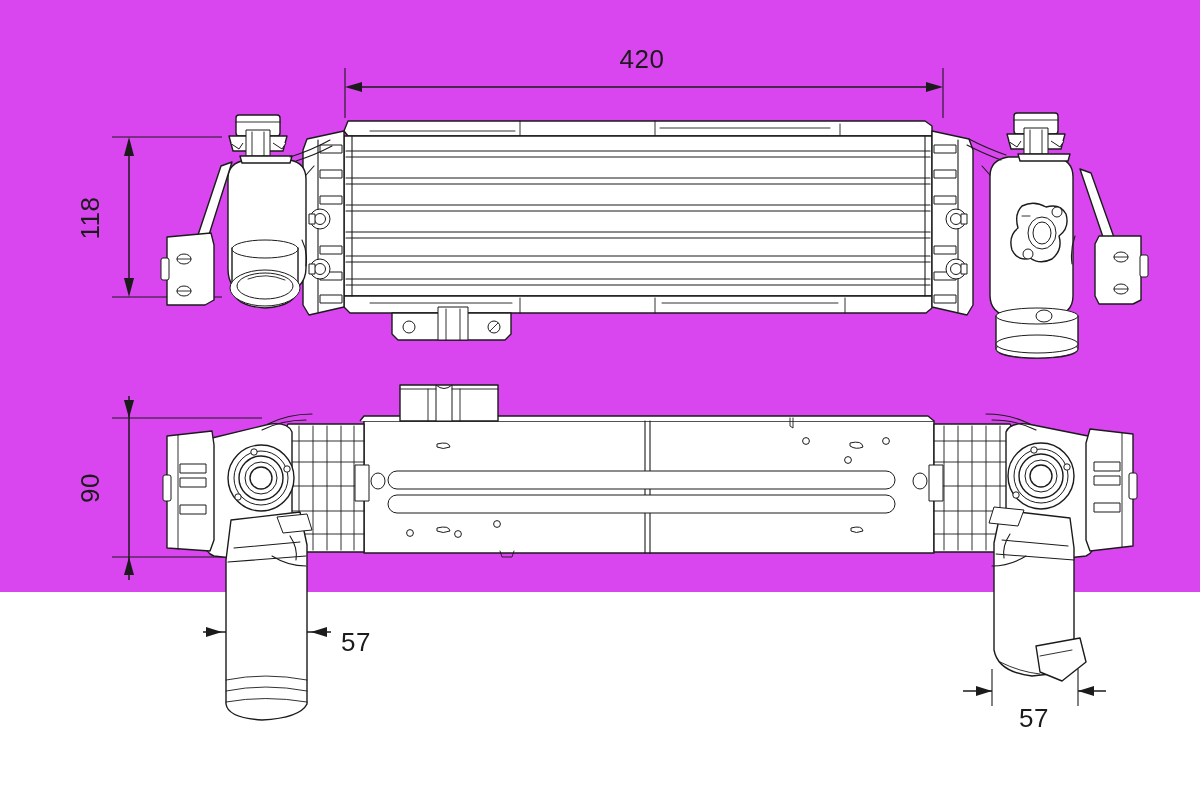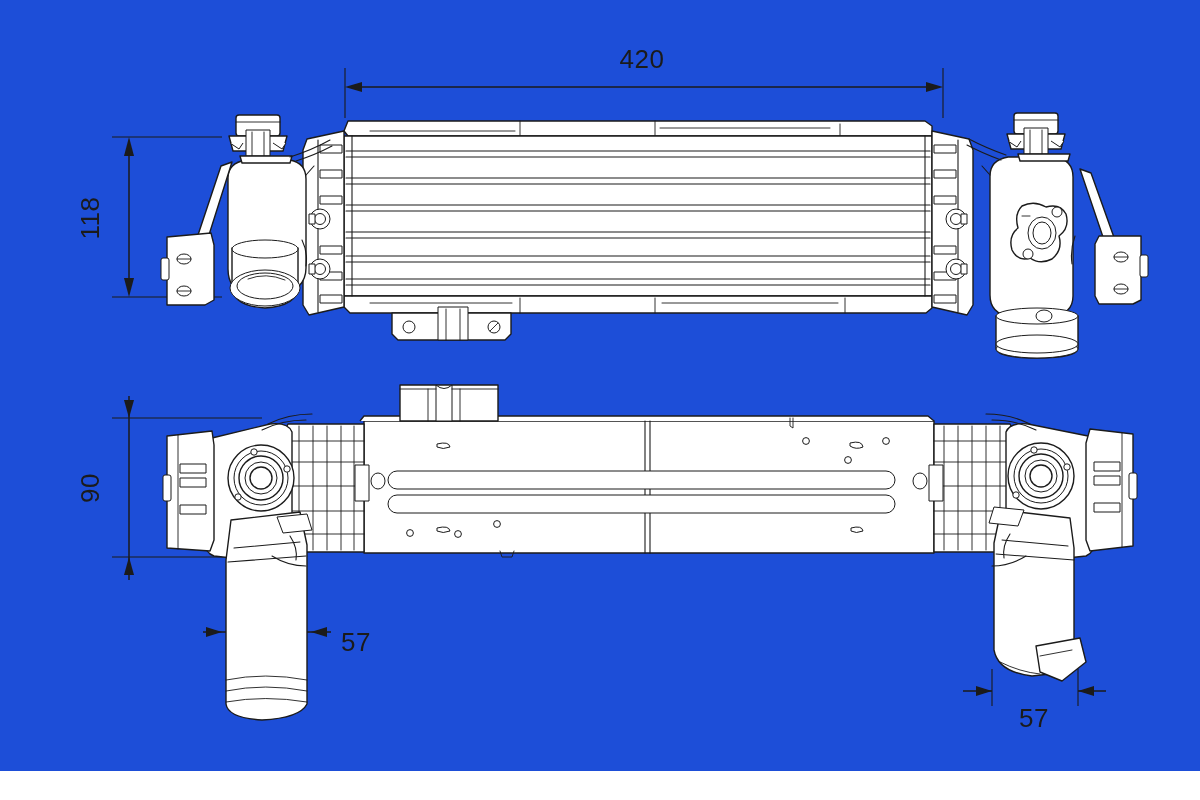--- a/index.html
+++ b/index.html
@@ -1,19 +1,19 @@
 <!DOCTYPE html>
 <html><head>
 <meta charset="utf-8">
 <title>Intercooler Technical Drawing</title>
 <style>
   html,body{margin:0;padding:0;background:#ffffff;}
   body{width:1200px;height:800px;overflow:hidden;
        font-family:"Liberation Sans","DejaVu Sans",sans-serif;}
-  #stage{position:relative;width:1200px;height:771px;background:#1d4ed8;}
+  #stage{position:relative;width:1200px;height:592px;background:#d946ef;}
   #stage svg{position:absolute;left:0;top:0;}
   .dimtext{font-family:"Liberation Sans","DejaVu Sans",sans-serif;
            font-size:26px;fill:#1b1b1b;letter-spacing:0.5px;}
 </style>
 </head>
 <body>
 
 <div id="stage">
 
 <svg width="1200" height="800" viewBox="0 0 1200 800">

